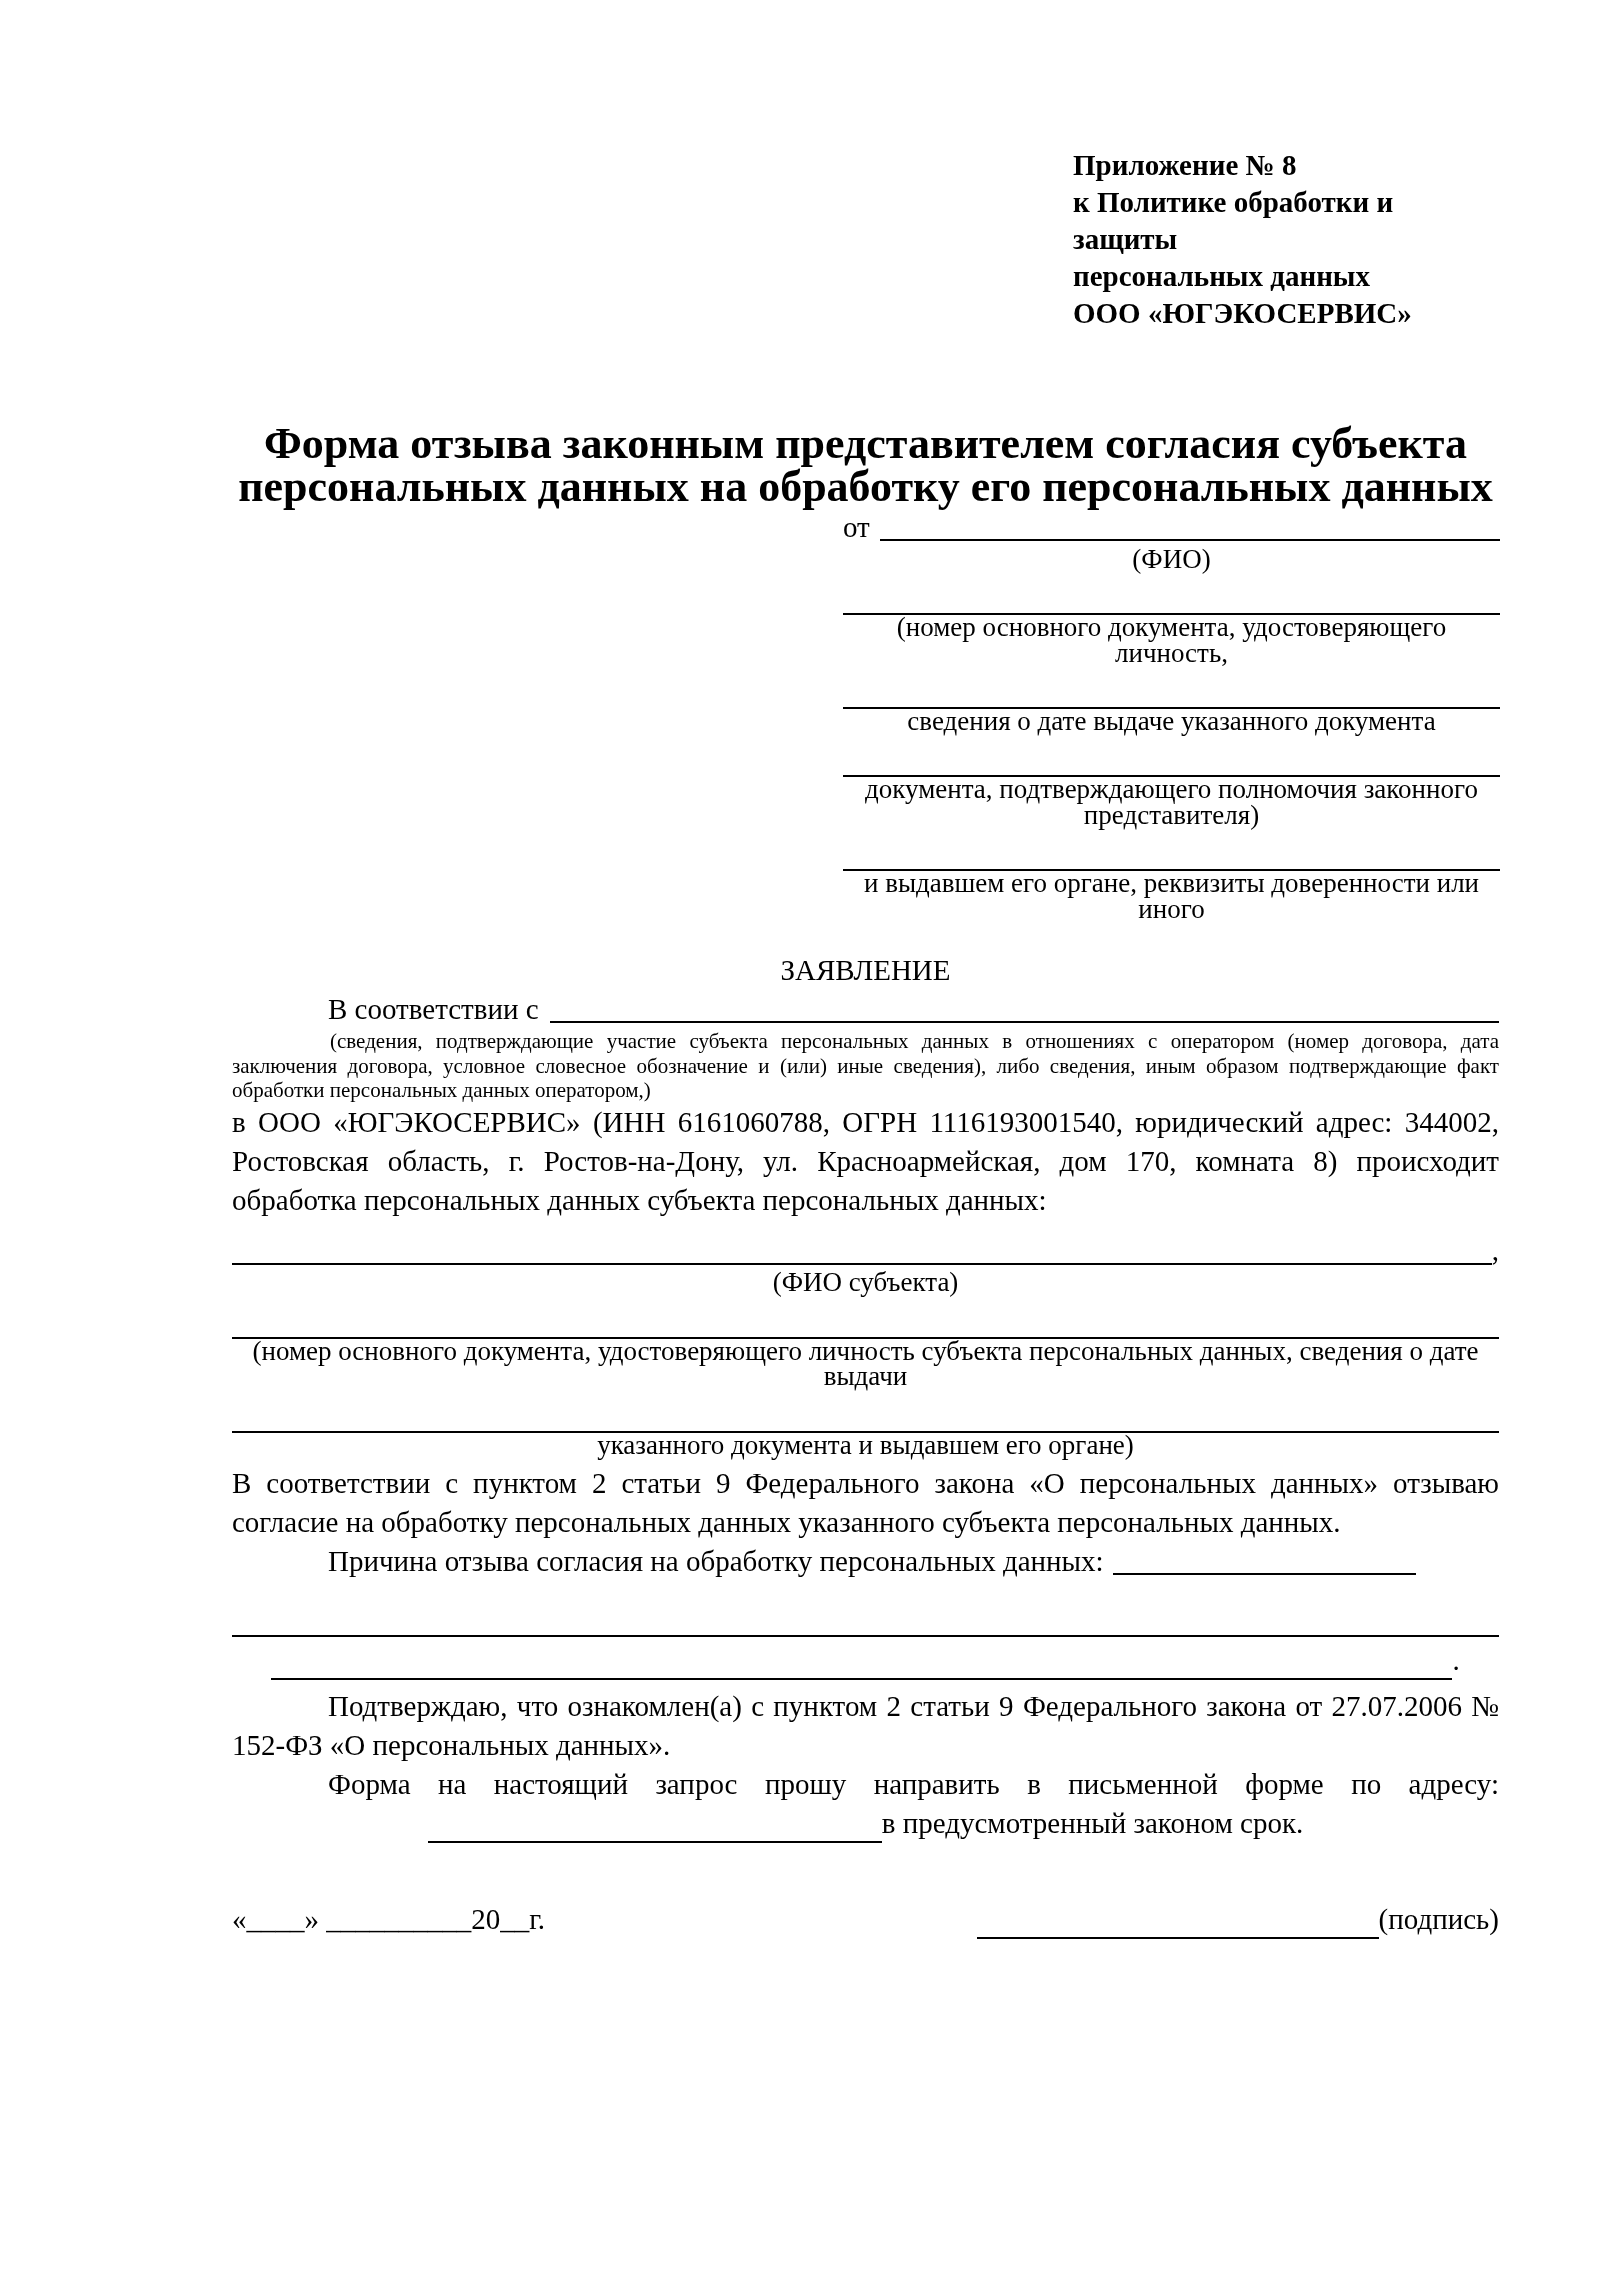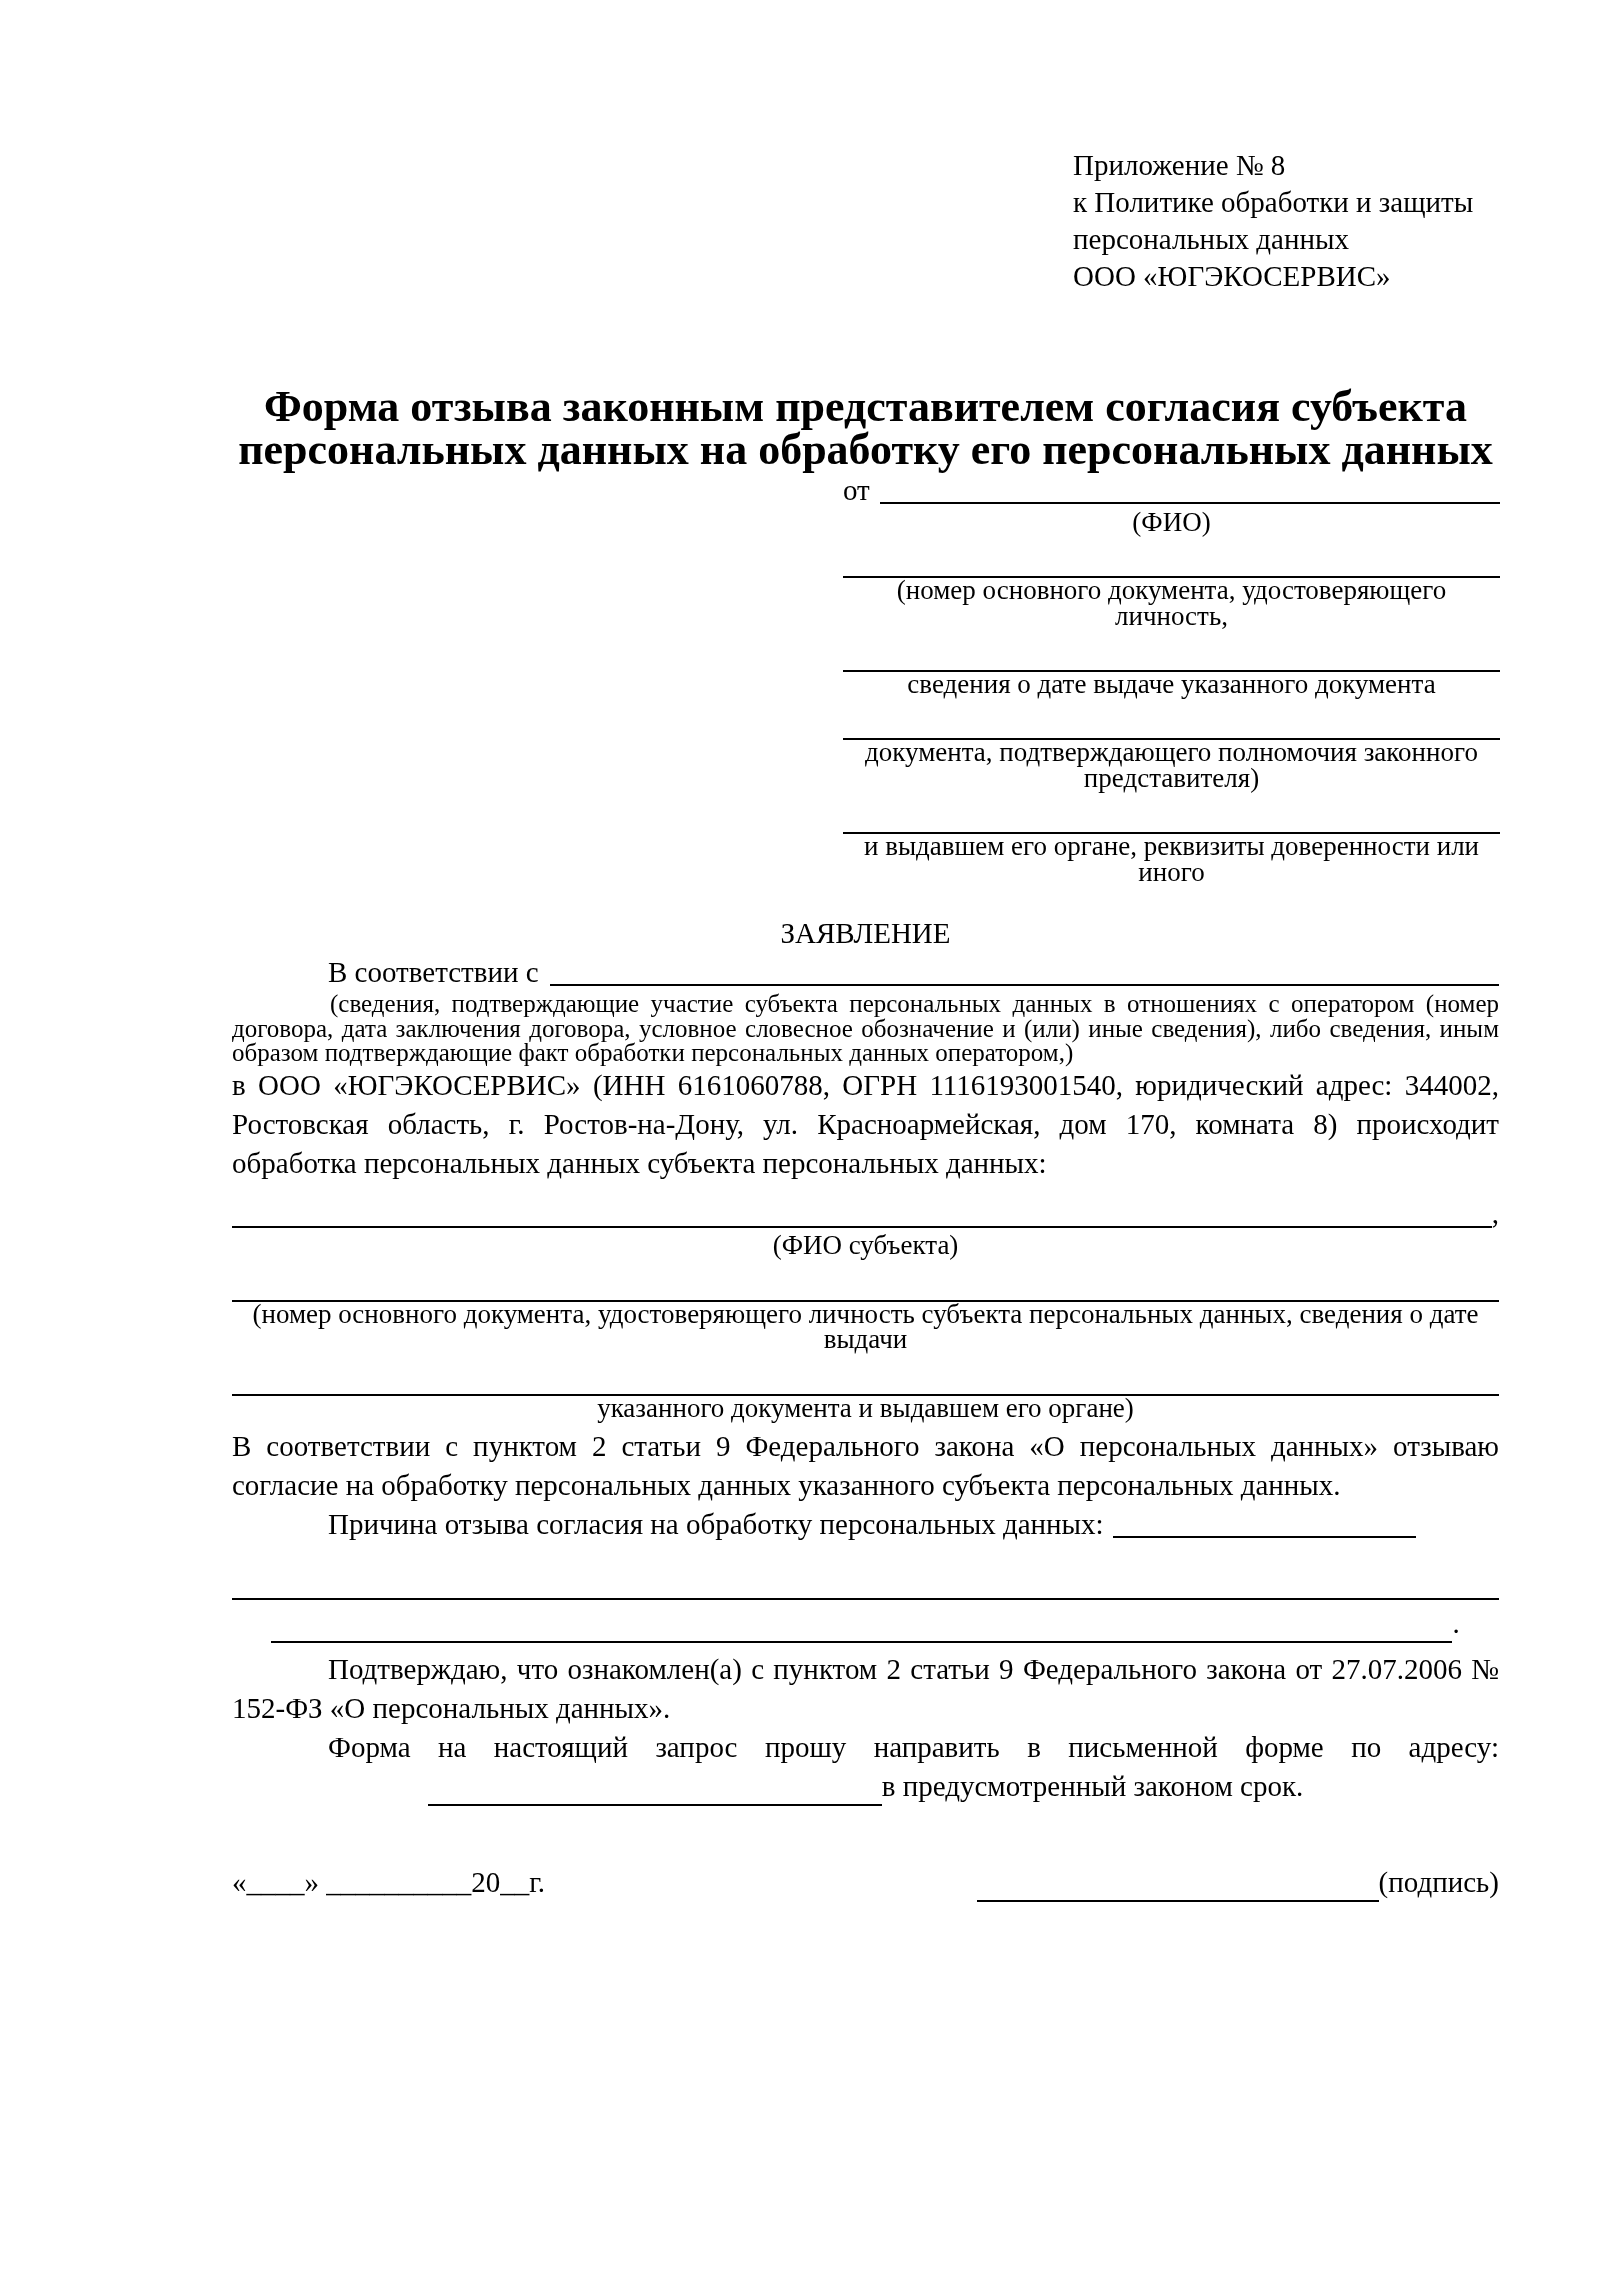--- a/index.html
+++ b/index.html
@@ -5,32 +5,32 @@
   html,body{margin:0;padding:0;background:#ffffff;}
   .page{
     position:relative;
     width:1621px;height:2293px;
     background:#fff;color:#000;
     box-sizing:border-box;
     padding:147px 122px 0 232px;
     font-family:"Liberation Serif","DejaVu Serif",serif;
     font-size:29px;line-height:39px;
   }
-  .hdr{margin-left:841px;line-height:37px;}
+  .hdr{margin-left:841px;line-height:37px;font-weight:bold;}
   .title{margin-top:90px;text-align:center;font-weight:bold;font-size:44px;line-height:43px;}
   .addr{margin-left:611px;width:657px;}
   .addr-to{margin-top:69px;}
   .row{display:flex;align-items:flex-end;justify-content:center;}
   .fill{flex:1;border-bottom:2px solid #000;margin-bottom:5.9px;}
   .u-line{height:29px;border-bottom:2px solid #000;}
   .cap{font-size:27px;line-height:25.5px;text-align:center;}
   .sig-group{margin-top:11.8px;}
   .statement-h{margin-top:29px;text-align:center;}
   .indent{padding-left:96px;}
-  .cap-par{font-size:25px;line-height:24.5px;text-align:justify;text-indent:98px;}
+  .cap-par{font-size:21px;line-height:24.5px;text-align:justify;text-indent:98px;}
   .par{text-align:justify;}
   .subj-group{margin-top:11.8px;}
   .reason .fill{margin-right:83px;margin-left:9.8px;flex:1;}
   .blank1{margin-top:23.5px;height:31px;border-bottom:2px solid #000;}
   .blank2{margin-top:3.9px;}
   .blank2 .u2{width:calc(100% - 86px);height:31px;border-bottom:2px solid #000;}
   .confirm{margin-top:7px;}
   .reply-l1{text-align:justify;text-align-last:justify;}
   .reply-l2 .u3{width:454px;height:31px;border-bottom:2px solid #000;}
   .footer{margin-top:57px;display:flex;justify-content:space-between;align-items:flex-end;gap:24px;}

